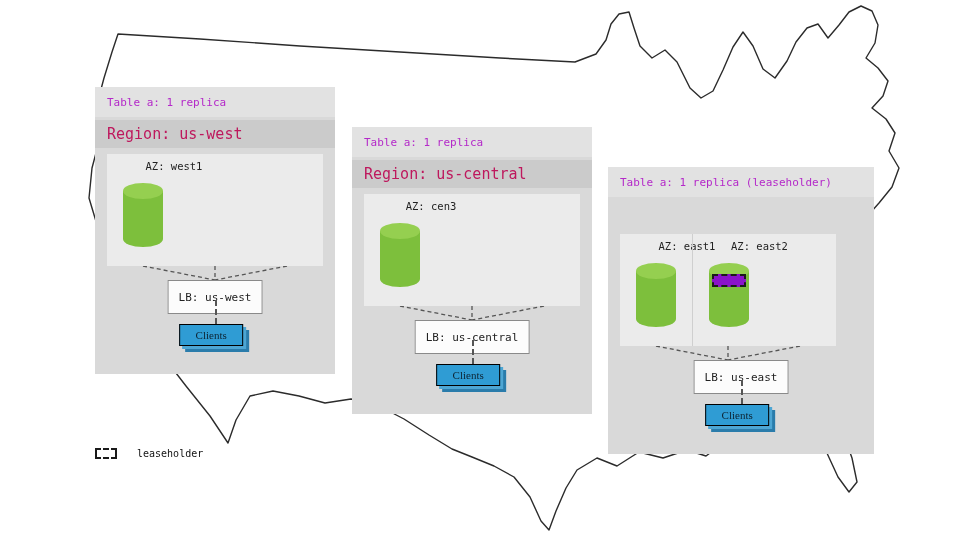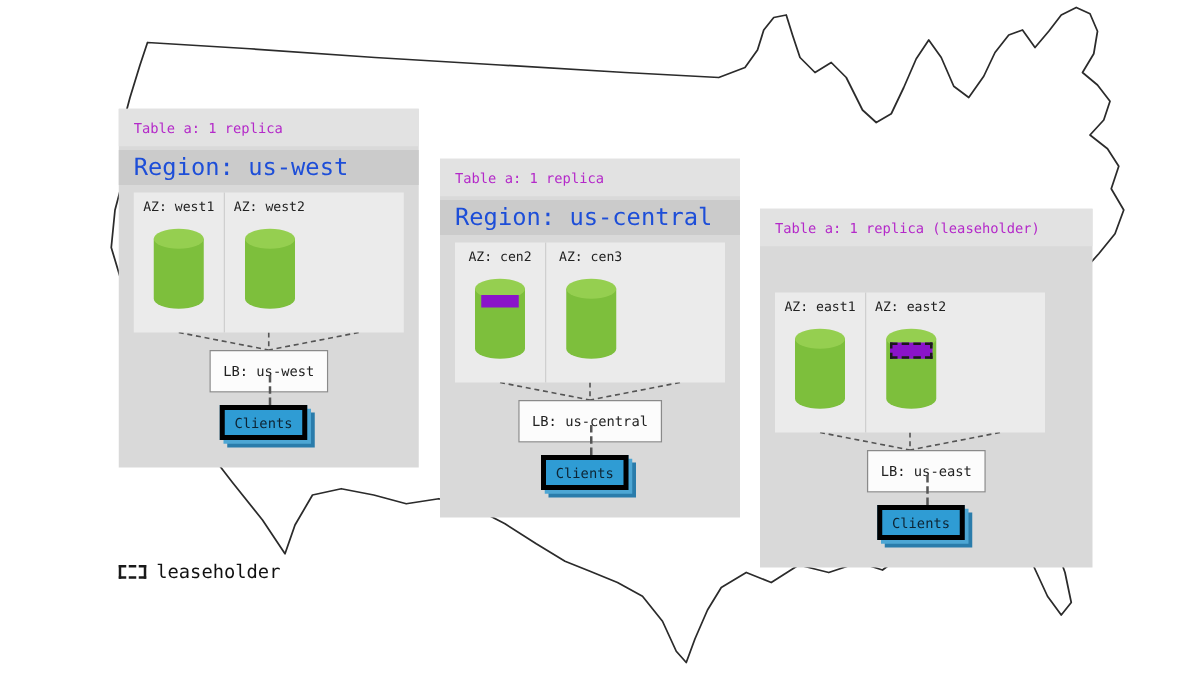--- a/index.html
+++ b/index.html
@@ -7,42 +7,42 @@
     width:960px;height:540px;position:relative;overflow:hidden;
     background:#ffffff;
     font-family:"DejaVu Sans Mono","Liberation Mono",monospace;
   }
   .map-svg{position:absolute;left:0;top:0;}
 
   .panel{position:absolute;background:var(--panel,#d9d9d9);margin-top:42px;}
   .panel-header{position:absolute;left:0;top:0;right:0;height:30px;background:#e2e2e2;display:flex;align-items:center;padding-left:12px;box-sizing:border-box;}
   .table-label{color:var(--accent,#b429c9);font-size:11px;white-space:nowrap;}
   .region-band{position:absolute;left:0;top:33px;right:0;height:28px;background:#cbcbcb;display:flex;align-items:center;padding-left:12px;box-sizing:border-box;}
-  .region-title{font-size:19px;color:#1d4ed8;}
+  .region-title{font-size:15px;color:#be185d;}
 
   .az-box{position:absolute;left:12px;top:67px;width:216px;height:112px;background:var(--az_box,#ebebeb);display:flex;}
   .az-cell{width:72px;position:relative;border-left:1px solid #cfcfcf;box-sizing:border-box;}
   .az-cell:first-child{border-left:none;}
-  .az-label{position:absolute;top:6px;left:0;width:100%;text-align:center;font-size:10.5px;color:#222;}
+  .az-label{position:absolute;top:6px;left:0;width:100%;text-align:center;font-size:10.5px;color:#222;padding-left:31px;}
   .cyl-wrap{position:absolute;top:27px;left:50%;transform:translateX(-50%);width:44px;height:72px;}
   .cyl-body{fill:var(--cylinder,#7dbf3c);}
   .cyl-top{fill:var(--cylinder_top,#95cf50);}
   .marker{position:absolute;top:15px;left:7px;width:30px;height:10px;background:var(--marker,#8a14c9);box-sizing:border-box;}
   .marker.leaseholder{border:2px dashed #1a1a1a;top:13px;left:5px;width:34px;height:13px;}
 
   .connectors{position:absolute;left:12px;top:179px;}
   .connectors path{stroke:#555;stroke-width:1.3;fill:none;stroke-dasharray:4 3;}
 
   .lb-box{position:absolute;left:50%;transform:translateX(-50%);top:193px;height:20px;background:#fcfcfc;border:1px solid #8a8a8a;font-size:11px;color:#222;display:flex;align-items:center;justify-content:center;padding:16px 10px;box-sizing:border-box;white-space:nowrap;}
   .vline{position:absolute;left:50%;top:213px;height:24px;width:0;border-left:2px dashed #555;}
-  .clients{position:absolute;left:50%;transform:translateX(-56%);top:237px;width:62px;height:20px;background:var(--blue,#2f9cd4);border:4px solid #000000;color:#0d2433;font-size:11px;display:flex;align-items:center;justify-content:center;box-shadow:3px 3px 0 #4da6d4,6px 6px 0 #2a7cab;}
+  .clients{position:absolute;left:50%;transform:translateX(-56%);top:237px;width:62px;height:20px;background:var(--blue,#2f9cd4);border:1px solid #000000;color:#0d2433;font-size:11px;display:flex;align-items:center;justify-content:center;box-shadow:3px 3px 0 #4da6d4,6px 6px 0 #2a7cab;font-family:Liberation Serif, serif;}
 
   .legend{position:absolute;left:95px;top:448px;display:flex;align-items:center;}
   .legend-swatch{width:22px;height:11px;background:#fff;border:2px dashed #1a1a1a;box-sizing:border-box;}
-  .legend-label{margin-left:8px;font-size:15px;color:#111;}
+  .legend-label{margin-left:20px;font-size:10px;color:#111;}
 </style>
 </head>
 <body style="--accent: #b429c9; --marker: #8a14c9; --cylinder: #7dbf3c; --cylinder_top: #95cf50; --blue: #2f9cd4; --panel: #d9d9d9; --az_box: #ebebeb;">
 
 <svg class="map-svg" width="960" height="540" viewBox="0 0 960 540">
   <path d="M118 34 L200 39 L300 46 L400 52 L500 58 L575 62
            L596 54 L606 40 L611 24 L619 14 L629 12 L634 28 L640 46 L652 58 L665 50 L677 62 L690 88 L701 98 L713 91 L723 70 L733 47 L743 32 L753 46 L763 69 L775 78 L787 61 L796 42 L807 28 L818 24 L828 38
            L839 25 L849 12 L861 6 L872 11 L878 25 L875 43 L866 58 L878 68 L888 81
            L883 96 L872 108 L886 119 L895 133 L889 151 L899 168 L892 187 L879 203 L863 221 L852 241 L843 263 L836 287 L834 311 L840 337 L846 363 L841 389 L835 412
            L843 433 L852 458 L857 482 L849 492 L838 477 L826 451 L814 432 L800 424
@@ -63,59 +63,39 @@
     <div class="az-cell">
       <span class="az-label">AZ: west1</span>
       <div class="cyl-wrap">
         <svg width="44" height="72" viewBox="0 0 44 72">
           <path class="cyl-body" d="M2 10 L2 58 A20 8 0 0 0 42 58 L42 10 Z"></path>
           <ellipse class="cyl-top" cx="22" cy="10" rx="20" ry="8"></ellipse>
         </svg>
         
       </div>
     </div>
-    <div class="az-cell">
-      <span class="az-label">AZ: west2</span>
-      <div class="cyl-wrap">
-        <svg width="44" height="72" viewBox="0 0 44 72">
-          <path class="cyl-body" d="M2 10 L2 58 A20 8 0 0 0 42 58 L42 10 Z"></path>
-          <ellipse class="cyl-top" cx="22" cy="10" rx="20" ry="8"></ellipse>
-        </svg>
-        
-      </div>
-    </div>
   </div>
   <svg class="connectors" width="216" height="14" viewBox="0 0 216 14">
     <path d="M36 0 L108 14"></path>
       <path d="M108 0 L108 14"></path>
       <path d="M180 0 L108 14"></path>
   </svg>
   <div class="lb-box">LB: us-west</div>
   <div class="vline"></div>
   <div class="clients">Clients</div>
 </div>
 
 <div class="panel" style="left:352px;top:85px;width:240px;height:287px;">
   <div class="panel-header">
     <span class="table-label">Table a: 1 replica</span>
   </div>
   <div class="region-band">
     <span class="region-title">Region: us-central</span>
   </div>
   <div class="az-box">
-    <div class="az-cell">
-      <span class="az-label">AZ: cen2</span>
-      <div class="cyl-wrap">
-        <svg width="44" height="72" viewBox="0 0 44 72">
-          <path class="cyl-body" d="M2 10 L2 58 A20 8 0 0 0 42 58 L42 10 Z"></path>
-          <ellipse class="cyl-top" cx="22" cy="10" rx="20" ry="8"></ellipse>
-        </svg>
-        <div class="marker"></div>
-      </div>
-    </div>
     <div class="az-cell">
       <span class="az-label">AZ: cen3</span>
       <div class="cyl-wrap">
         <svg width="44" height="72" viewBox="0 0 44 72">
           <path class="cyl-body" d="M2 10 L2 58 A20 8 0 0 0 42 58 L42 10 Z"></path>
           <ellipse class="cyl-top" cx="22" cy="10" rx="20" ry="8"></ellipse>
         </svg>
         
       </div>
     </div>

